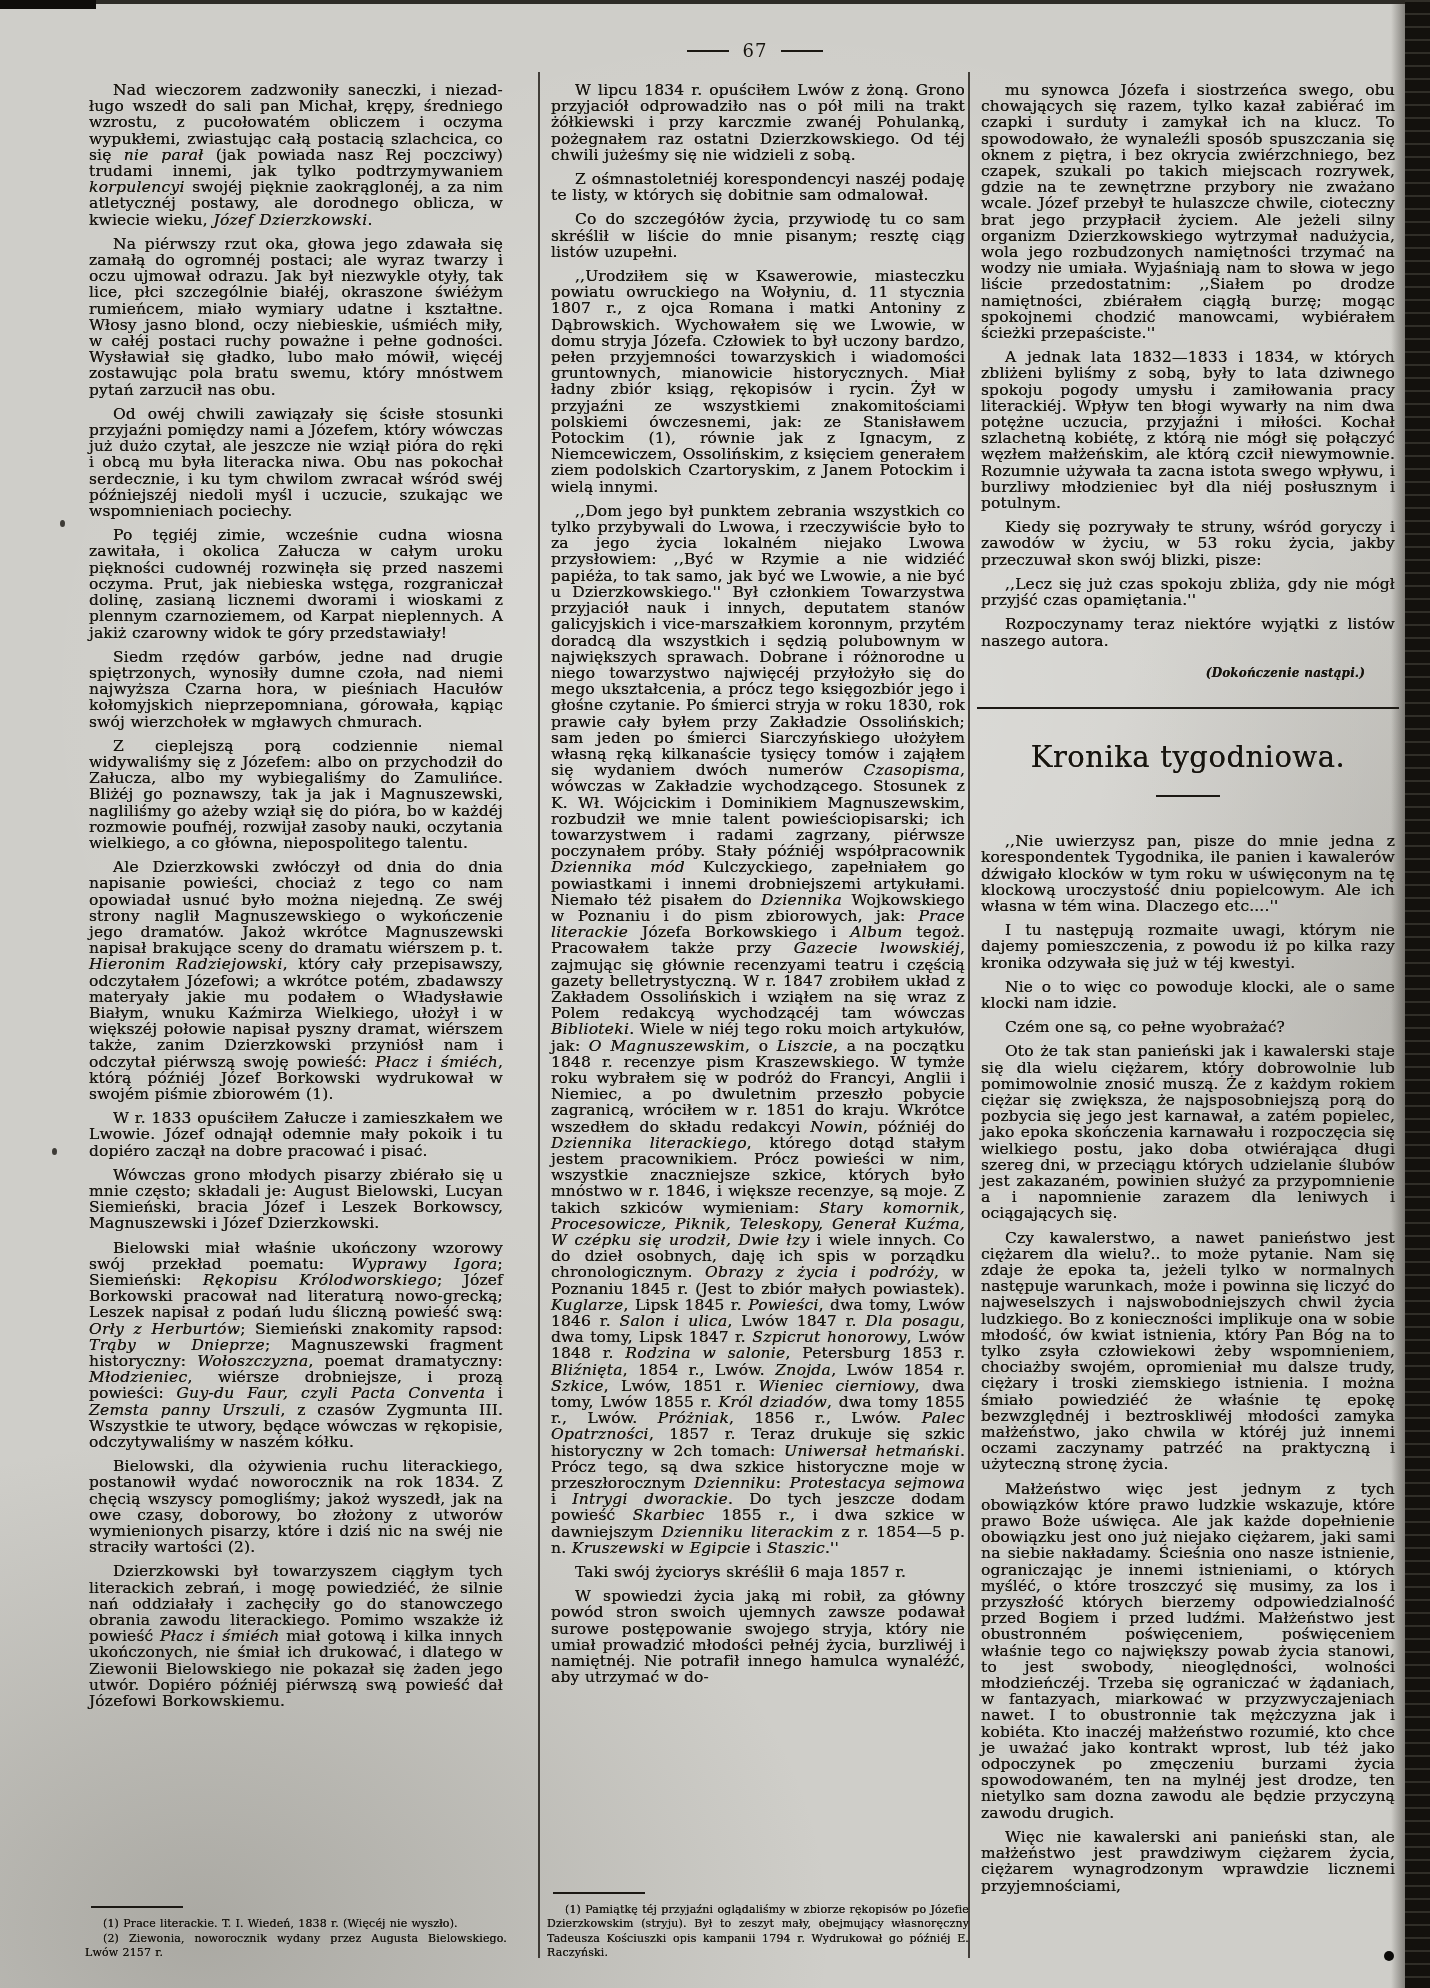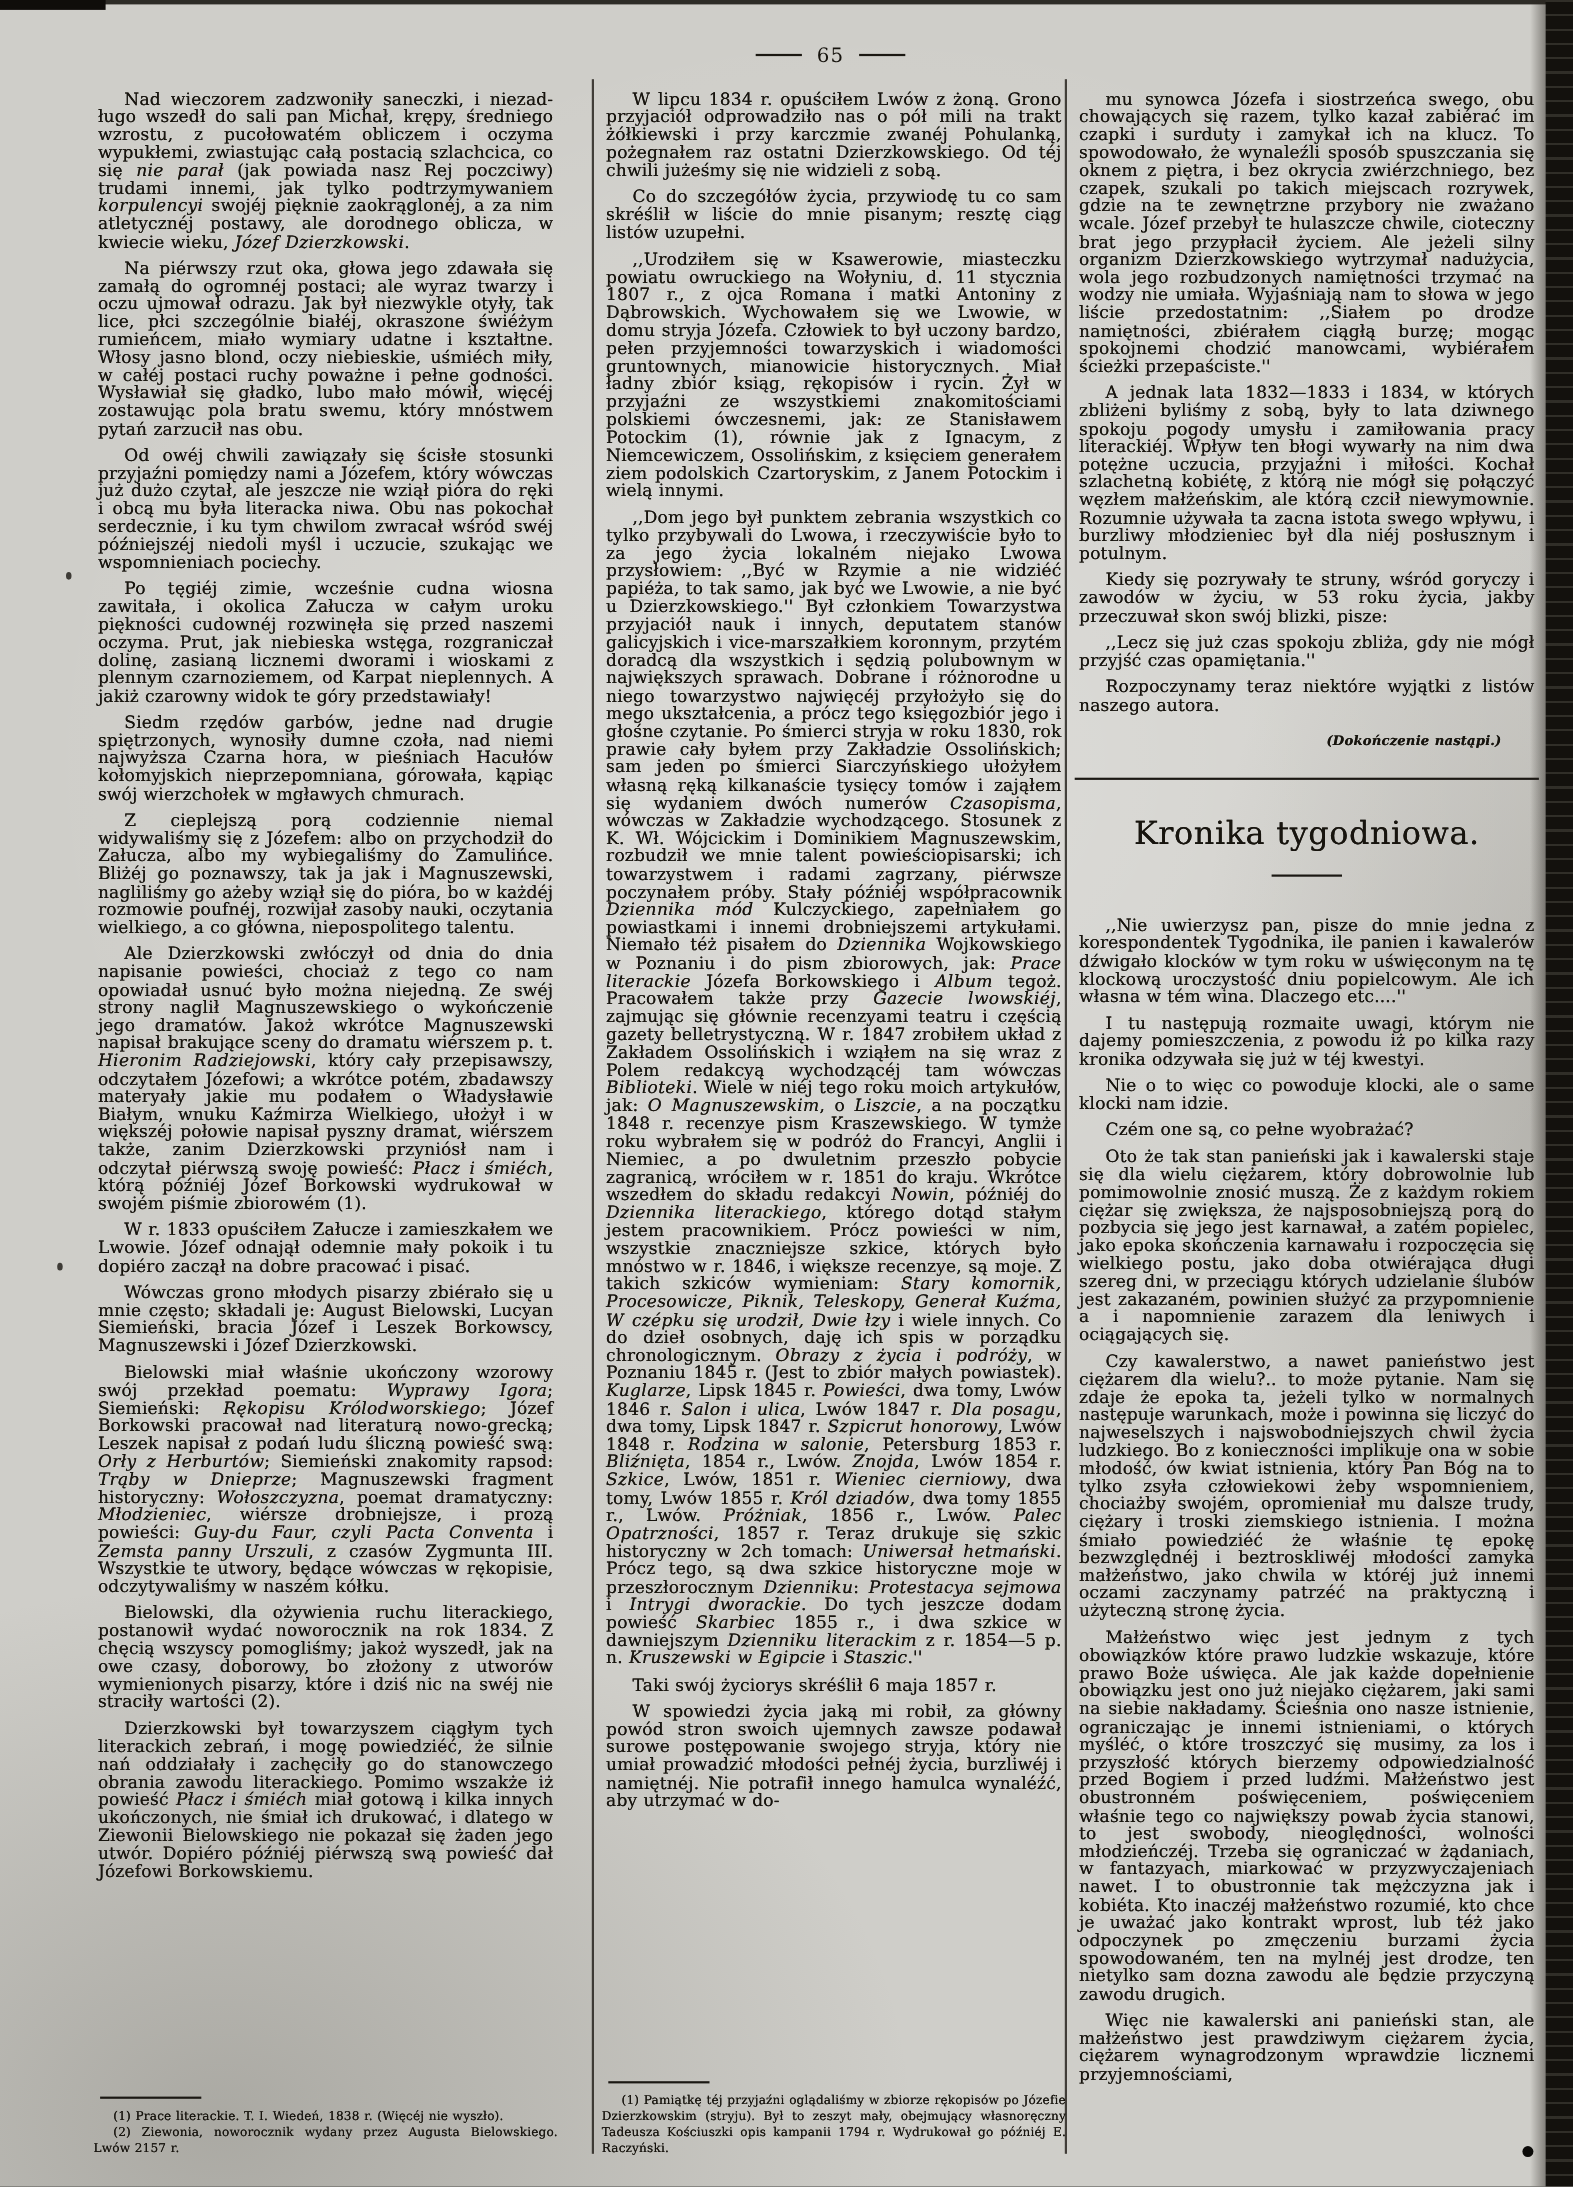--- a/index.html
+++ b/index.html
@@ -55,21 +55,21 @@
 </style>
 </head>
 <body>
 
 <div class="page">
 
   <div class="edge-top"></div>
   <div class="corner-tl"></div>
 
   <div class="page-header">
-    <span class="hdr-dash"></span><span>65</span><span class="hdr-dash"></span>
+    <span class="hdr-dash"></span><span>67</span><span class="hdr-dash"></span>
   </div>
 
   <div class="vrule v1"></div>
   <div class="vrule v2"></div>
 
   <div class="col c1">
     <p class="para">Nad wieczorem zadzwoniły saneczki, i niezad-ługo wszedł do sali pan Michał, krępy, średniego wzrostu, z pucołowatém obliczem i oczyma wypukłemi, zwiastując całą postacią szlachcica, co się <i>nie parał</i> (jak powiada nasz Rej poczciwy) trudami innemi, jak tylko podtrzymywaniem <i>korpulencyi</i> swojéj pięknie zaokrąglonéj, a za nim atletycznéj postawy, ale dorodnego oblicza, w kwiecie wieku, <i>Józef Dzierzkowski</i>.</p>
     <p class="para">Na piérwszy rzut oka, głowa jego zdawała się zamałą do ogromnéj postaci; ale wyraz twarzy i oczu ujmował odrazu. Jak był niezwykle otyły, tak lice, płci szczególnie białéj, okraszone świéżym rumieńcem, miało wymiary udatne i kształtne. Włosy jasno blond, oczy niebieskie, uśmiéch miły, w całéj postaci ruchy poważne i pełne godności. Wysławiał się gładko, lubo mało mówił, więcéj zostawując pola bratu swemu, który mnóstwem pytań zarzucił nas obu.</p>
     <p class="para">Od owéj chwili zawiązały się ścisłe stosunki przyjaźni pomiędzy nami a Józefem, który wówczas już dużo czytał, ale jeszcze nie wziął pióra do ręki i obcą mu była literacka niwa. Obu nas pokochał serdecznie, i ku tym chwilom zwracał wśród swéj późniejszéj niedoli myśl i uczucie, szukając we wspomnieniach pociechy.</p>
     <p class="para">Po tęgiéj zimie, wcześnie cudna wiosna zawitała, i okolica Załucza w całym uroku piękności cudownéj rozwinęła się przed naszemi oczyma. Prut, jak niebieska wstęga, rozgraniczał dolinę, zasianą licznemi dworami i wioskami z plennym czarnoziemem, od Karpat nieplennych. A jakiż czarowny widok te góry przedstawiały!</p>
@@ -83,20 +83,21 @@
     <p class="para">Dzierzkowski był towarzyszem ciągłym tych literackich zebrań, i mogę powiedziéć, że silnie nań oddziałały i zachęciły go do stanowczego obrania zawodu literackiego. Pomimo wszakże iż powieść <i>Płacz i śmiéch</i> miał gotową i kilka innych ukończonych, nie śmiał ich drukować, i dlatego w Ziewonii Bielowskiego nie pokazał się żaden jego utwór. Dopiéro późniéj piérwszą swą powieść dał Józefowi Borkowskiemu.</p>
     <div class="footnotes">
       <div class="fn-rule"></div>
       <p class="fn">(1)  Prace literackie.  T. I. Wiedeń, 1838 r.  (Więcéj nie wyszło).</p>
       <p class="fn">(2)  Ziewonia, noworocznik wydany przez Augusta Bielowskiego.  Lwów 2157 r.</p>
     </div>
   </div>
 
   <div class="col c2">
     <p class="para">W lipcu 1834 r. opuściłem Lwów z żoną. Grono przyjaciół odprowadziło nas o pół mili na trakt żółkiewski i przy karczmie zwanéj Pohulanką, pożegnałem raz ostatni Dzierzkowskiego. Od téj chwili jużeśmy się nie widzieli z sobą.</p>
+    <p class="para">Z ośmnastoletniéj korespondencyi naszéj podaję te listy, w których się dobitnie sam odmalował.</p>
     <p class="para">Co do szczegółów życia, przywiodę tu co sam skréślił w liście do mnie pisanym; resztę ciąg listów uzupełni.</p>
     <p class="para">,,Urodziłem się w Ksawerowie, miasteczku powiatu owruckiego na Wołyniu, d. 11 stycznia 1807 r., z ojca Romana i matki Antoniny z Dąbrowskich. Wychowałem się we Lwowie, w domu stryja Józefa. Człowiek to był uczony bardzo, pełen przyjemności towarzyskich i wiadomości gruntownych, mianowicie historycznych. Miał ładny zbiór ksiąg, rękopisów i rycin. Żył w przyjaźni ze wszystkiemi znakomitościami polskiemi ówczesnemi, jak: ze Stanisławem Potockim (1), równie jak z Ignacym, z Niemcewiczem, Ossolińskim, z księciem generałem ziem podolskich Czartoryskim, z Janem Potockim i wielą innymi.</p>
     <p class="para">,,Dom jego był punktem zebrania wszystkich co tylko przybywali do Lwowa, i rzeczywiście było to za jego życia lokalném niejako Lwowa przysłowiem: ,,Być w Rzymie a nie widziéć papiéża, to tak samo, jak być we Lwowie, a nie być u Dzierzkowskiego.'' Był członkiem Towarzystwa przyjaciół nauk i innych, deputatem stanów galicyjskich i vice-marszałkiem koronnym, przytém doradcą dla wszystkich i sędzią polubownym w największych sprawach. Dobrane i różnorodne u niego towarzystwo najwięcéj przyłożyło się do mego ukształcenia, a prócz tego księgozbiór jego i głośne czytanie. Po śmierci stryja w roku 1830, rok prawie cały byłem przy Zakładzie Ossolińskich; sam jeden po śmierci Siarczyńskiego ułożyłem własną ręką kilkanaście tysięcy tomów i zająłem się wydaniem dwóch numerów <i>Czasopisma</i>, wówczas w Zakładzie wychodzącego. Stosunek z K. Wł. Wójcickim i Dominikiem Magnuszewskim, rozbudził we mnie talent powieściopisarski; ich towarzystwem i radami zagrzany, piérwsze poczynałem próby. Stały późniéj współpracownik <i>Dziennika mód</i> Kulczyckiego, zapełniałem go powiastkami i innemi drobniejszemi artykułami. Niemało téż pisałem do <i>Dziennika</i> Wojkowskiego w Poznaniu i do pism zbiorowych, jak: <i>Prace literackie</i> Józefa Borkowskiego i <i>Album</i> tegoż. Pracowałem także przy <i>Gazecie lwowskiéj</i>, zajmując się głównie recenzyami teatru i częścią gazety belletrystyczną. W r. 1847 zrobiłem układ z Zakładem Ossolińskich i wziąłem na się wraz z Polem redakcyą wychodzącéj tam wówczas <i>Biblioteki</i>. Wiele w niéj tego roku moich artykułów, jak: <i>O Magnuszewskim</i>, o <i>Liszcie</i>, a na początku 1848 r. recenzye pism Kraszewskiego. W tymże roku wybrałem się w podróż do Francyi, Anglii i Niemiec, a po dwuletnim przeszło pobycie zagranicą, wróciłem w r. 1851 do kraju. Wkrótce wszedłem do składu redakcyi <i>Nowin</i>, późniéj do <i>Dziennika literackiego</i>, którego dotąd stałym jestem pracownikiem. Prócz powieści w nim, wszystkie znaczniejsze szkice, których było mnóstwo w r. 1846, i większe recenzye, są moje. Z takich szkiców wymieniam: <i>Stary komornik, Procesowicze, Piknik, Teleskopy, Generał Kuźma, W czépku się urodził, Dwie łzy</i> i wiele innych. Co do dzieł osobnych, daję ich spis w porządku chronologicznym. <i>Obrazy z życia i podróży</i>, w Poznaniu 1845 r. (Jest to zbiór małych powiastek). <i>Kuglarze</i>, Lipsk 1845 r. <i>Powieści</i>, dwa tomy, Lwów 1846 r. <i>Salon i ulica</i>, Lwów 1847 r. <i>Dla posagu</i>, dwa tomy, Lipsk 1847 r. <i>Szpicrut honorowy</i>, Lwów 1848 r. <i>Rodzina w salonie</i>, Petersburg 1853 r. <i>Bliźnięta</i>, 1854 r., Lwów. <i>Znojda</i>, Lwów 1854 r. <i>Szkice</i>, Lwów, 1851 r. <i>Wieniec cierniowy</i>, dwa tomy, Lwów 1855 r. <i>Król dziadów</i>, dwa tomy 1855 r., Lwów. <i>Próżniak</i>, 1856 r., Lwów. <i>Palec Opatrzności</i>, 1857 r. Teraz drukuje się szkic historyczny w 2ch tomach: <i>Uniwersał hetmański</i>. Prócz tego, są dwa szkice historyczne moje w przeszłorocznym <i>Dzienniku</i>: <i>Protestacya sejmowa</i> i <i>Intrygi dworackie</i>. Do tych jeszcze dodam powieść <i>Skarbiec</i> 1855 r., i dwa szkice w dawniejszym <i>Dzienniku literackim</i> z r. 1854—5 p. n. <i>Kruszewski w Egipcie</i> i <i>Staszic</i>.''</p>
     <p class="para">Taki swój życiorys skréślił 6 maja 1857 r.</p>
     <p class="para">W spowiedzi życia jaką mi robił, za główny powód stron swoich ujemnych zawsze podawał surowe postępowanie swojego stryja, który nie umiał prowadzić młodości pełnéj życia, burzliwéj i namiętnéj. Nie potrafił innego hamulca wynaléźć, aby utrzymać w do-</p>
     <div class="footnotes">
       <div class="fn-rule"></div>
       <p class="fn">(1)  Pamiątkę téj przyjaźni oglądaliśmy w zbiorze rękopisów po Józefie Dzierzkowskim (stryju).  Był to zeszyt mały, obejmujący własnoręczny Tadeusza Kościuszki opis kampanii 1794 r.  Wydrukował go późniéj E. Raczyński.</p>
     </div>
   </div>

